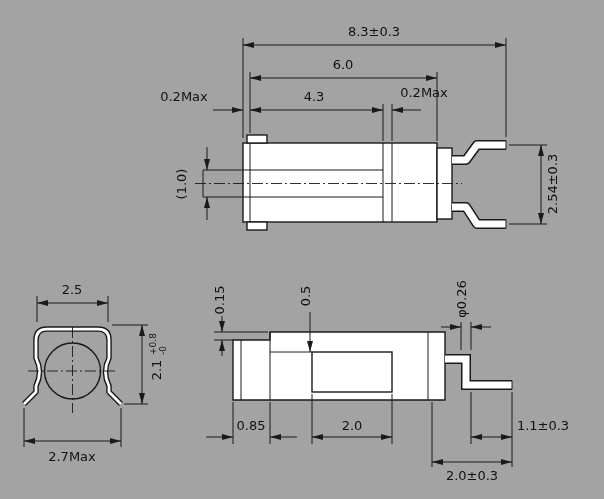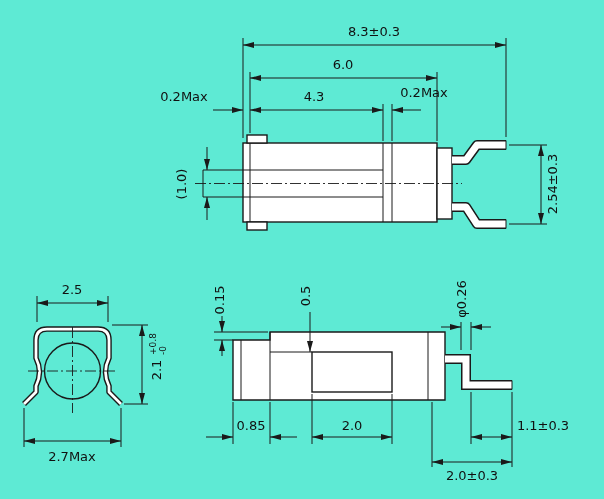--- a/index.html
+++ b/index.html
@@ -1,16 +1,16 @@
 <!DOCTYPE html>
 <html><head>
 <meta charset="utf-8">
 <style>
   html,body{margin:0;padding:0;background:#ffffff;}
-  .stage{position:relative;width:604px;height:499px;background:#5eead4;overflow:hidden;text-decoration:underline;}
+  .stage{position:relative;width:604px;height:499px;background:#a3a3a3;overflow:hidden;text-decoration:underline;}
   svg{display:block;}
   text{font-family:"DejaVu Sans","Liberation Sans",sans-serif;font-size:13px;fill:#111111;}
   text.small{font-size:9px;}
   .thin{stroke:#1a1a1a;stroke-width:1;fill:none;}
   .outline{stroke:#1a1a1a;stroke-width:1.4;fill:#ffffff;}
   .outline-nf{stroke:#1a1a1a;stroke-width:1.4;fill:none;}
   .center{stroke:#1a1a1a;stroke-width:0.9;fill:none;stroke-dasharray:11 3 2 3;}
   .lead-outer{stroke:#1a1a1a;stroke-width:10;fill:none;stroke-linejoin:round;}
   .lead-inner{stroke:#ffffff;stroke-width:7;fill:none;stroke-linejoin:round;}
   .clip-outer{stroke:#1a1a1a;stroke-width:5.5;fill:none;stroke-linejoin:round;stroke-linecap:butt;}

